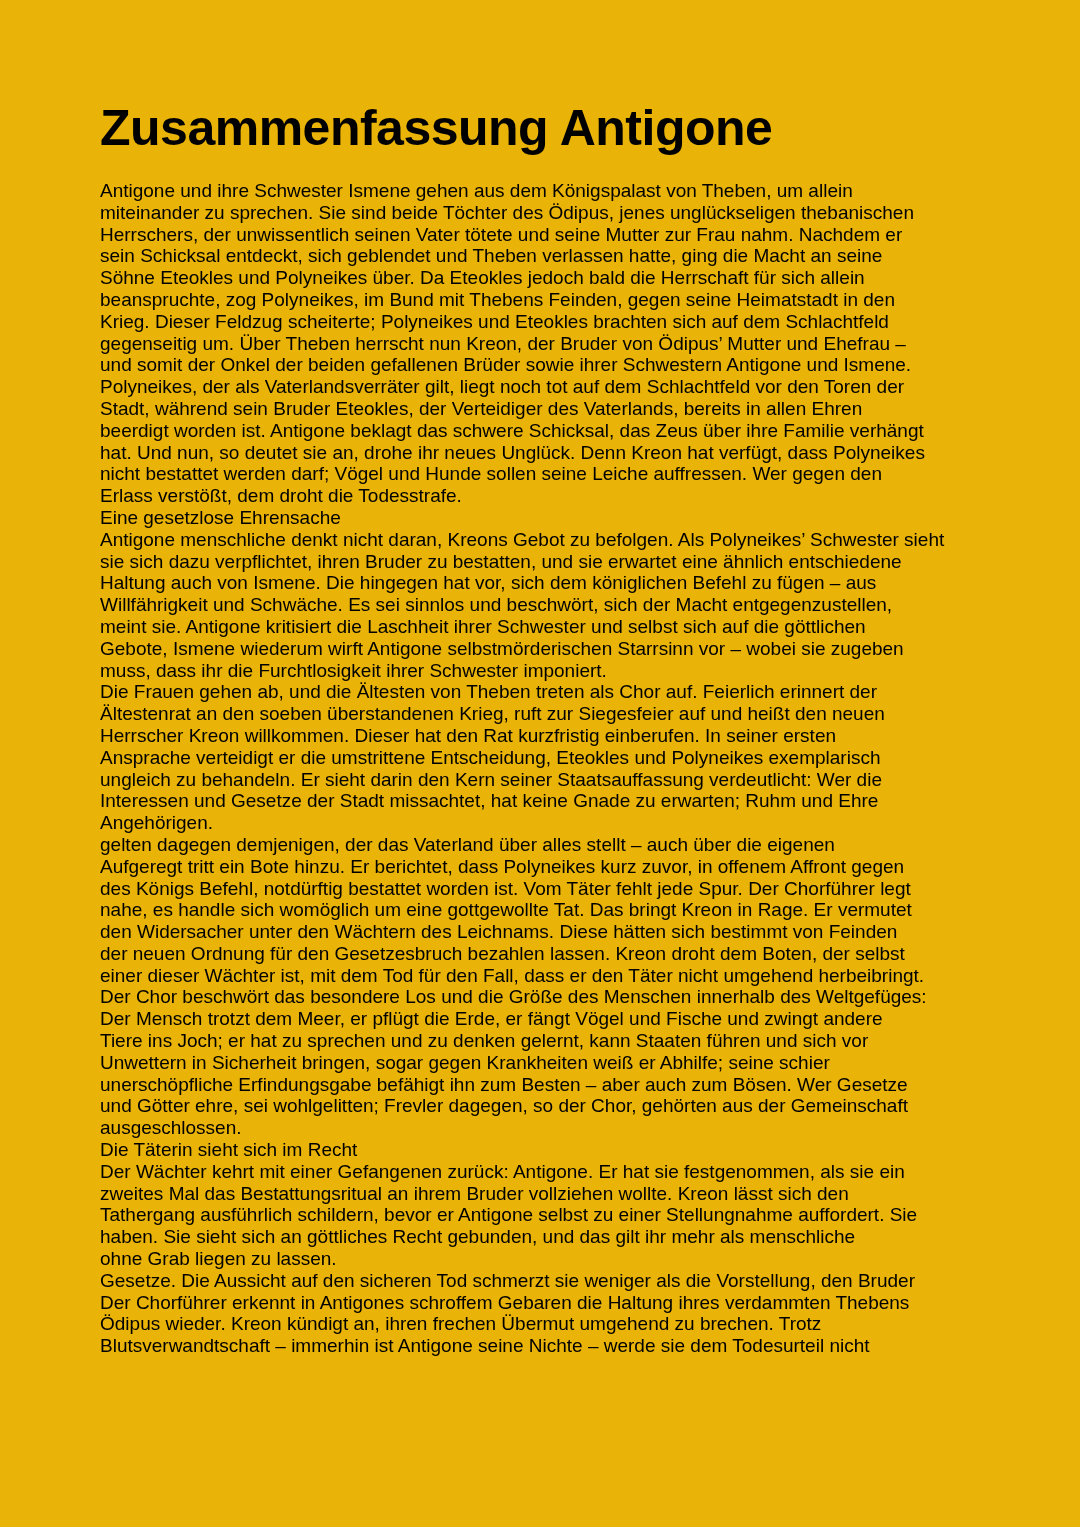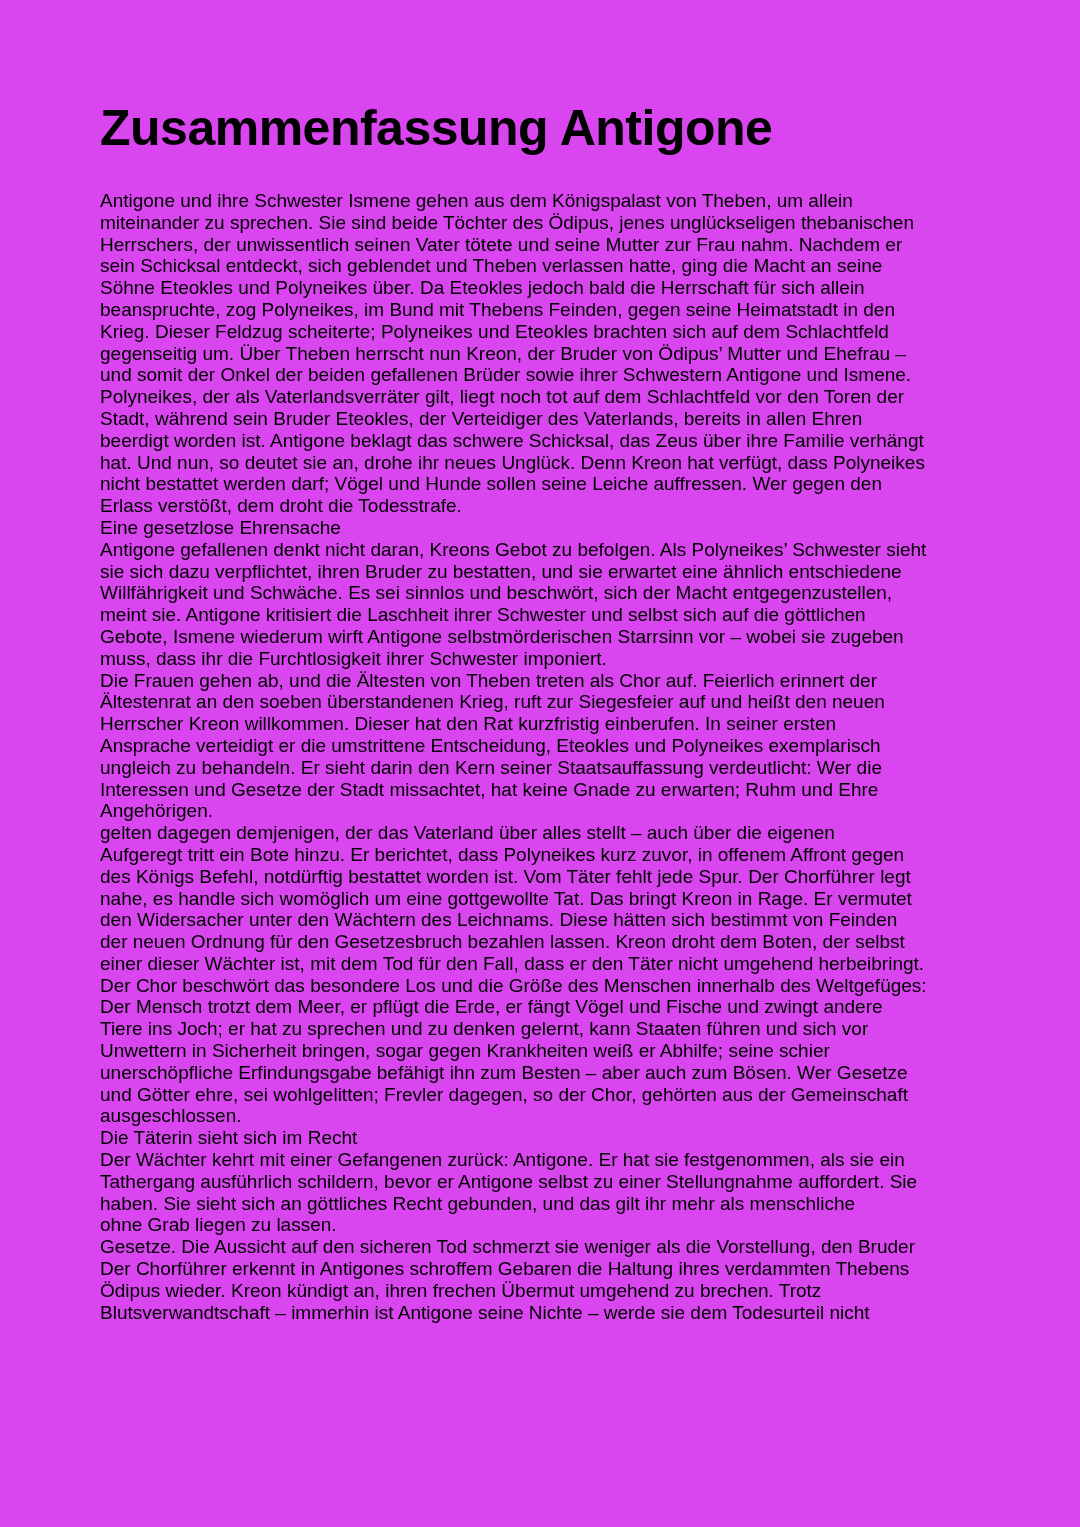--- a/index.html
+++ b/index.html
@@ -4,42 +4,42 @@
 <style>
   html, body {
     margin: 0;
     padding: 0;
     background: #ffffff;
   }
   .page {
     position: relative;
     width: 1080px;
     height: 1527px;
-    background: #d946ef;
+    background: #eab308;
     overflow: hidden;
     font-family: "Liberation Sans", sans-serif;
     color: #000000;
   }
   .doc-title {
     position: absolute;
     left: 100px;
     top: 101px;
     margin: 0;
     font-family: "Liberation Sans", sans-serif;
     font-weight: bold;
     font-size: 50px;
     line-height: 1.1;
     letter-spacing: -0.5px;
     white-space: pre;
     color: #000000;
   }
   .doc-body {
     position: absolute;
     left: 100px;
-    top: 190px;
+    top: 180px;
     width: 900px;
     font-size: 19px;
     line-height: 21.8px;
     font-family: "Liberation Sans", sans-serif;
     color: #000000;
   }
   .doc-block {
     margin: 0;
     padding: 0;
   }
@@ -68,22 +68,23 @@
         <div class="text-line">Stadt, während sein Bruder Eteokles, der Verteidiger des Vaterlands, bereits in allen Ehren</div>
         <div class="text-line">beerdigt worden ist. Antigone beklagt das schwere Schicksal, das Zeus über ihre Familie verhängt</div>
         <div class="text-line">hat. Und nun, so deutet sie an, drohe ihr neues Unglück. Denn Kreon hat verfügt, dass Polyneikes</div>
         <div class="text-line">nicht bestattet werden darf; Vögel und Hunde sollen seine Leiche auffressen. Wer gegen den</div>
         <div class="text-line">Erlass verstößt, dem droht die Todesstrafe.</div>
       </div>
       <div class="doc-block">
         <div class="text-line">Eine gesetzlose Ehrensache</div>
       </div>
       <div class="doc-block">
-        <div class="text-line">Antigone gefallenen denkt nicht daran, Kreons Gebot zu befolgen. Als Polyneikes’ Schwester sieht</div>
+        <div class="text-line">Antigone menschliche denkt nicht daran, Kreons Gebot zu befolgen. Als Polyneikes’ Schwester sieht</div>
         <div class="text-line">sie sich dazu verpflichtet, ihren Bruder zu bestatten, und sie erwartet eine ähnlich entschiedene</div>
+        <div class="text-line">Haltung auch von Ismene. Die hingegen hat vor, sich dem königlichen Befehl zu fügen – aus</div>
         <div class="text-line">Willfährigkeit und Schwäche. Es sei sinnlos und beschwört, sich der Macht entgegenzustellen,</div>
         <div class="text-line">meint sie. Antigone kritisiert die Laschheit ihrer Schwester und selbst sich auf die göttlichen</div>
         <div class="text-line">Gebote, Ismene wiederum wirft Antigone selbstmörderischen Starrsinn vor – wobei sie zugeben</div>
         <div class="text-line">muss, dass ihr die Furchtlosigkeit ihrer Schwester imponiert.</div>
       </div>
       <div class="doc-block">
         <div class="text-line">Die Frauen gehen ab, und die Ältesten von Theben treten als Chor auf. Feierlich erinnert der</div>
         <div class="text-line">Ältestenrat an den soeben überstandenen Krieg, ruft zur Siegesfeier auf und heißt den neuen</div>
         <div class="text-line">Herrscher Kreon willkommen. Dieser hat den Rat kurzfristig einberufen. In seiner ersten</div>
         <div class="text-line">Ansprache verteidigt er die umstrittene Entscheidung, Eteokles und Polyneikes exemplarisch</div>
@@ -107,20 +108,21 @@
         <div class="text-line">Unwettern in Sicherheit bringen, sogar gegen Krankheiten weiß er Abhilfe; seine schier</div>
         <div class="text-line">unerschöpfliche Erfindungsgabe befähigt ihn zum Besten – aber auch zum Bösen. Wer Gesetze</div>
         <div class="text-line">und Götter ehre, sei wohlgelitten; Frevler dagegen, so der Chor, gehörten aus der Gemeinschaft</div>
         <div class="text-line">ausgeschlossen.</div>
       </div>
       <div class="doc-block">
         <div class="text-line">Die Täterin sieht sich im Recht</div>
       </div>
       <div class="doc-block">
         <div class="text-line">Der Wächter kehrt mit einer Gefangenen zurück: Antigone. Er hat sie festgenommen, als sie ein</div>
+        <div class="text-line">zweites Mal das Bestattungsritual an ihrem Bruder vollziehen wollte. Kreon lässt sich den</div>
         <div class="text-line">Tathergang ausführlich schildern, bevor er Antigone selbst zu einer Stellungnahme auffordert. Sie</div>
         <div class="text-line">haben. Sie sieht sich an göttliches Recht gebunden, und das gilt ihr mehr als menschliche</div>
         <div class="text-line">ohne Grab liegen zu lassen.</div>
         <div class="text-line">Gesetze. Die Aussicht auf den sicheren Tod schmerzt sie weniger als die Vorstellung, den Bruder</div>
       </div>
       <div class="doc-block">
         <div class="text-line">Der Chorführer erkennt in Antigones schroffem Gebaren die Haltung ihres verdammten Thebens</div>
         <div class="text-line">Ödipus wieder. Kreon kündigt an, ihren frechen Übermut umgehend zu brechen. Trotz</div>
         <div class="text-line">Blutsverwandtschaft – immerhin ist Antigone seine Nichte – werde sie dem Todesurteil nicht</div>
       </div>

